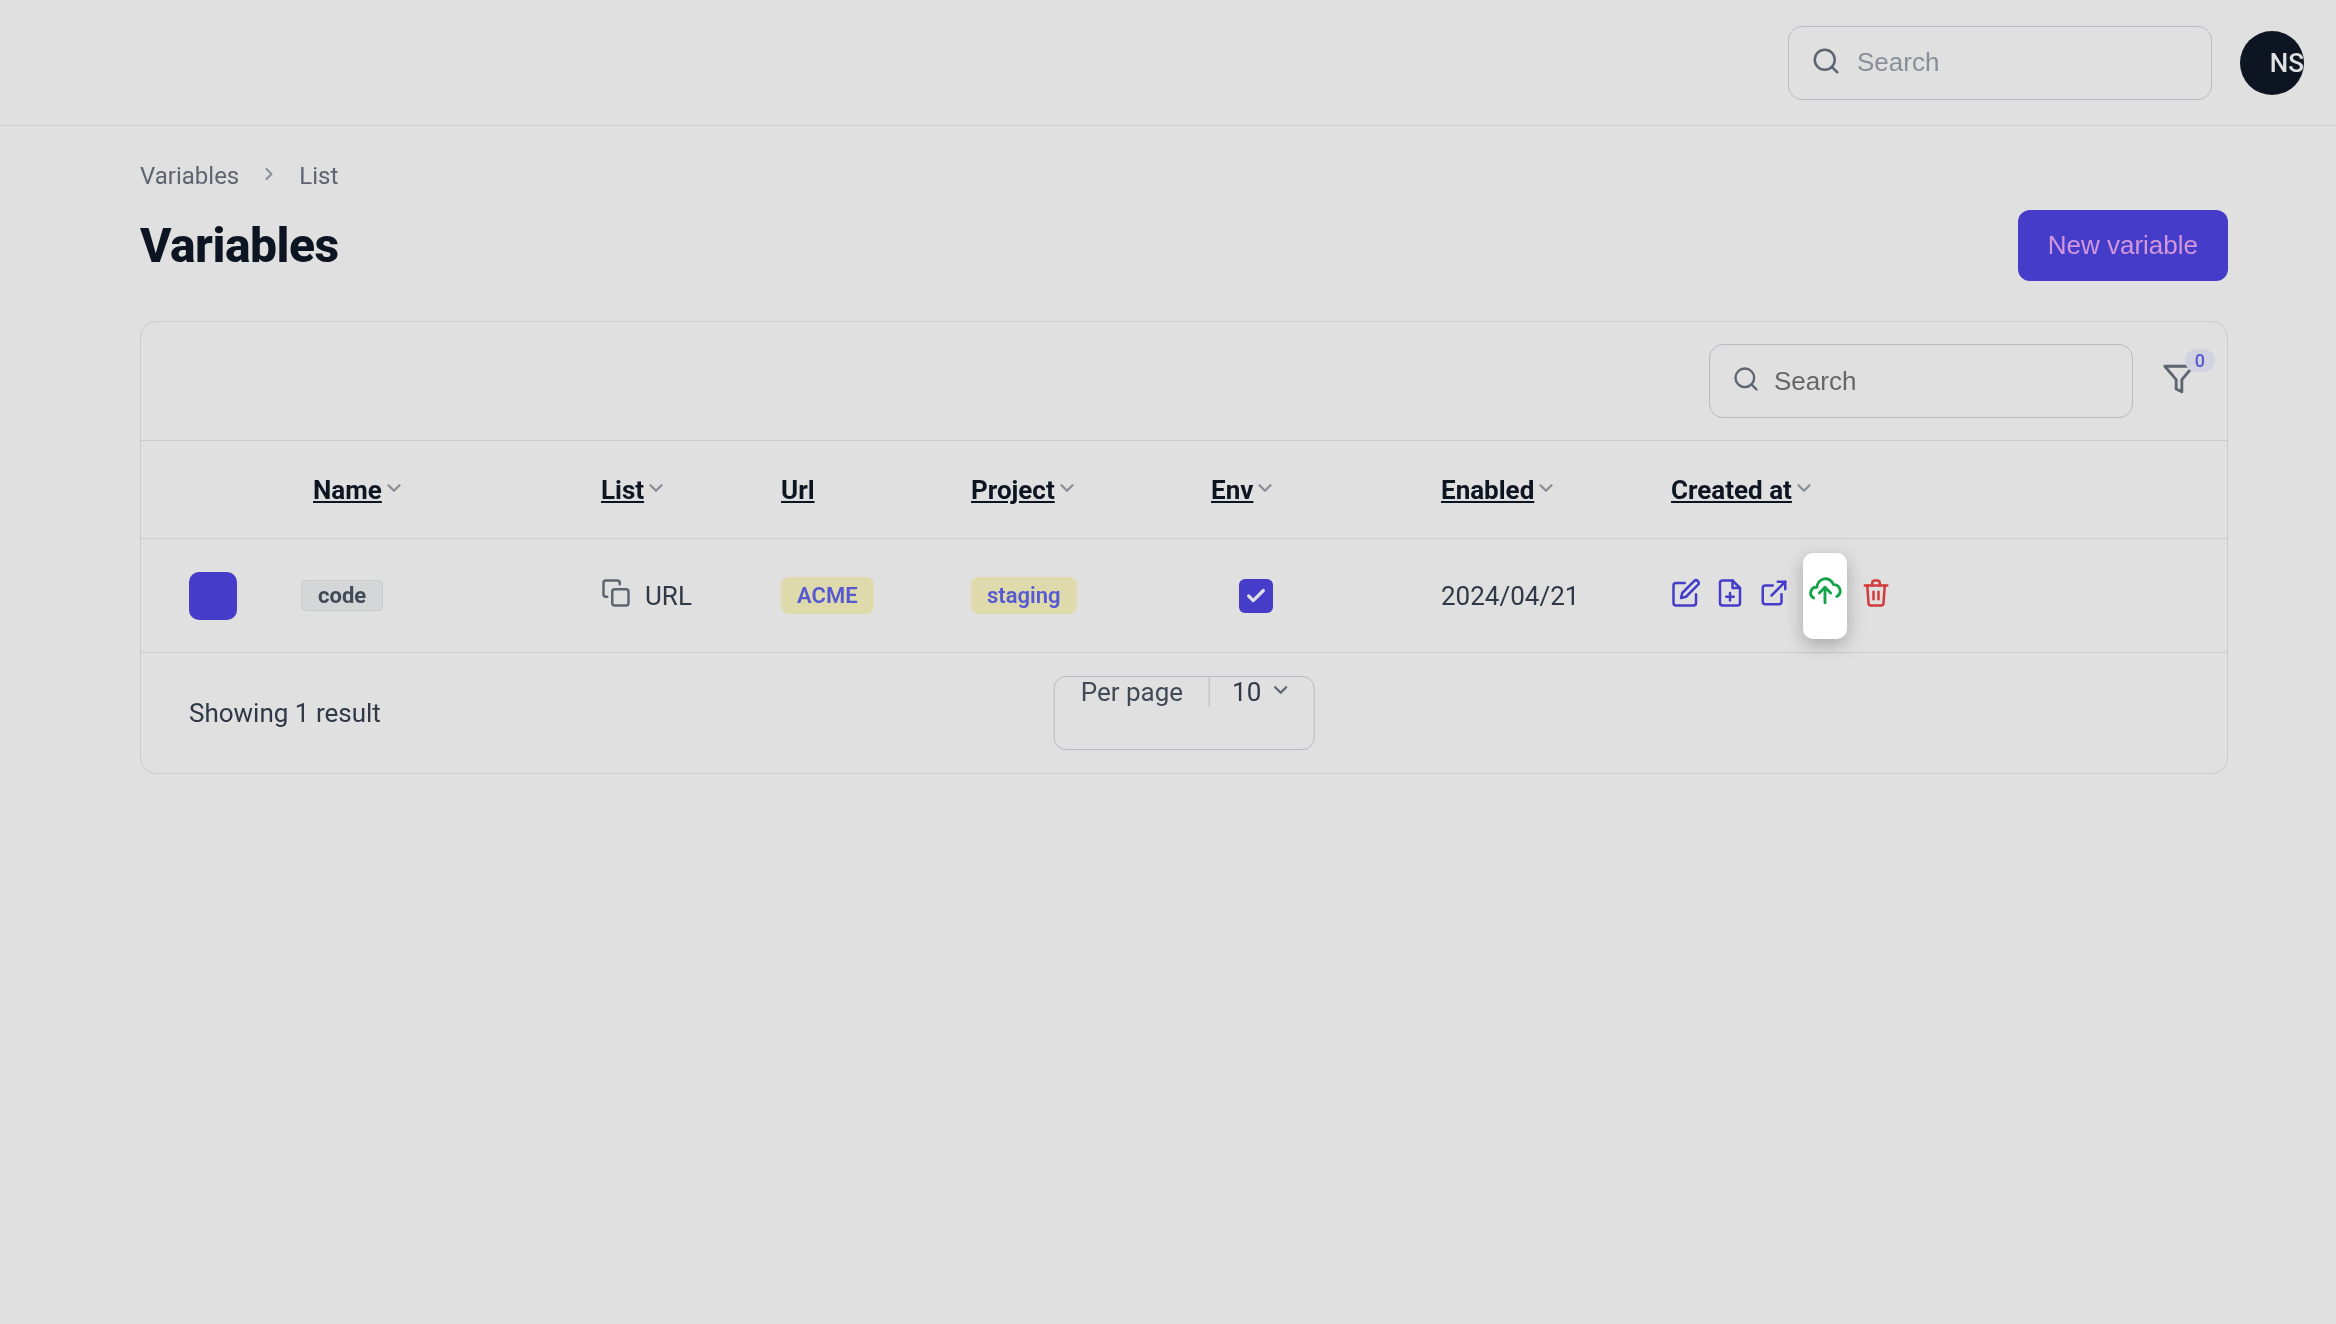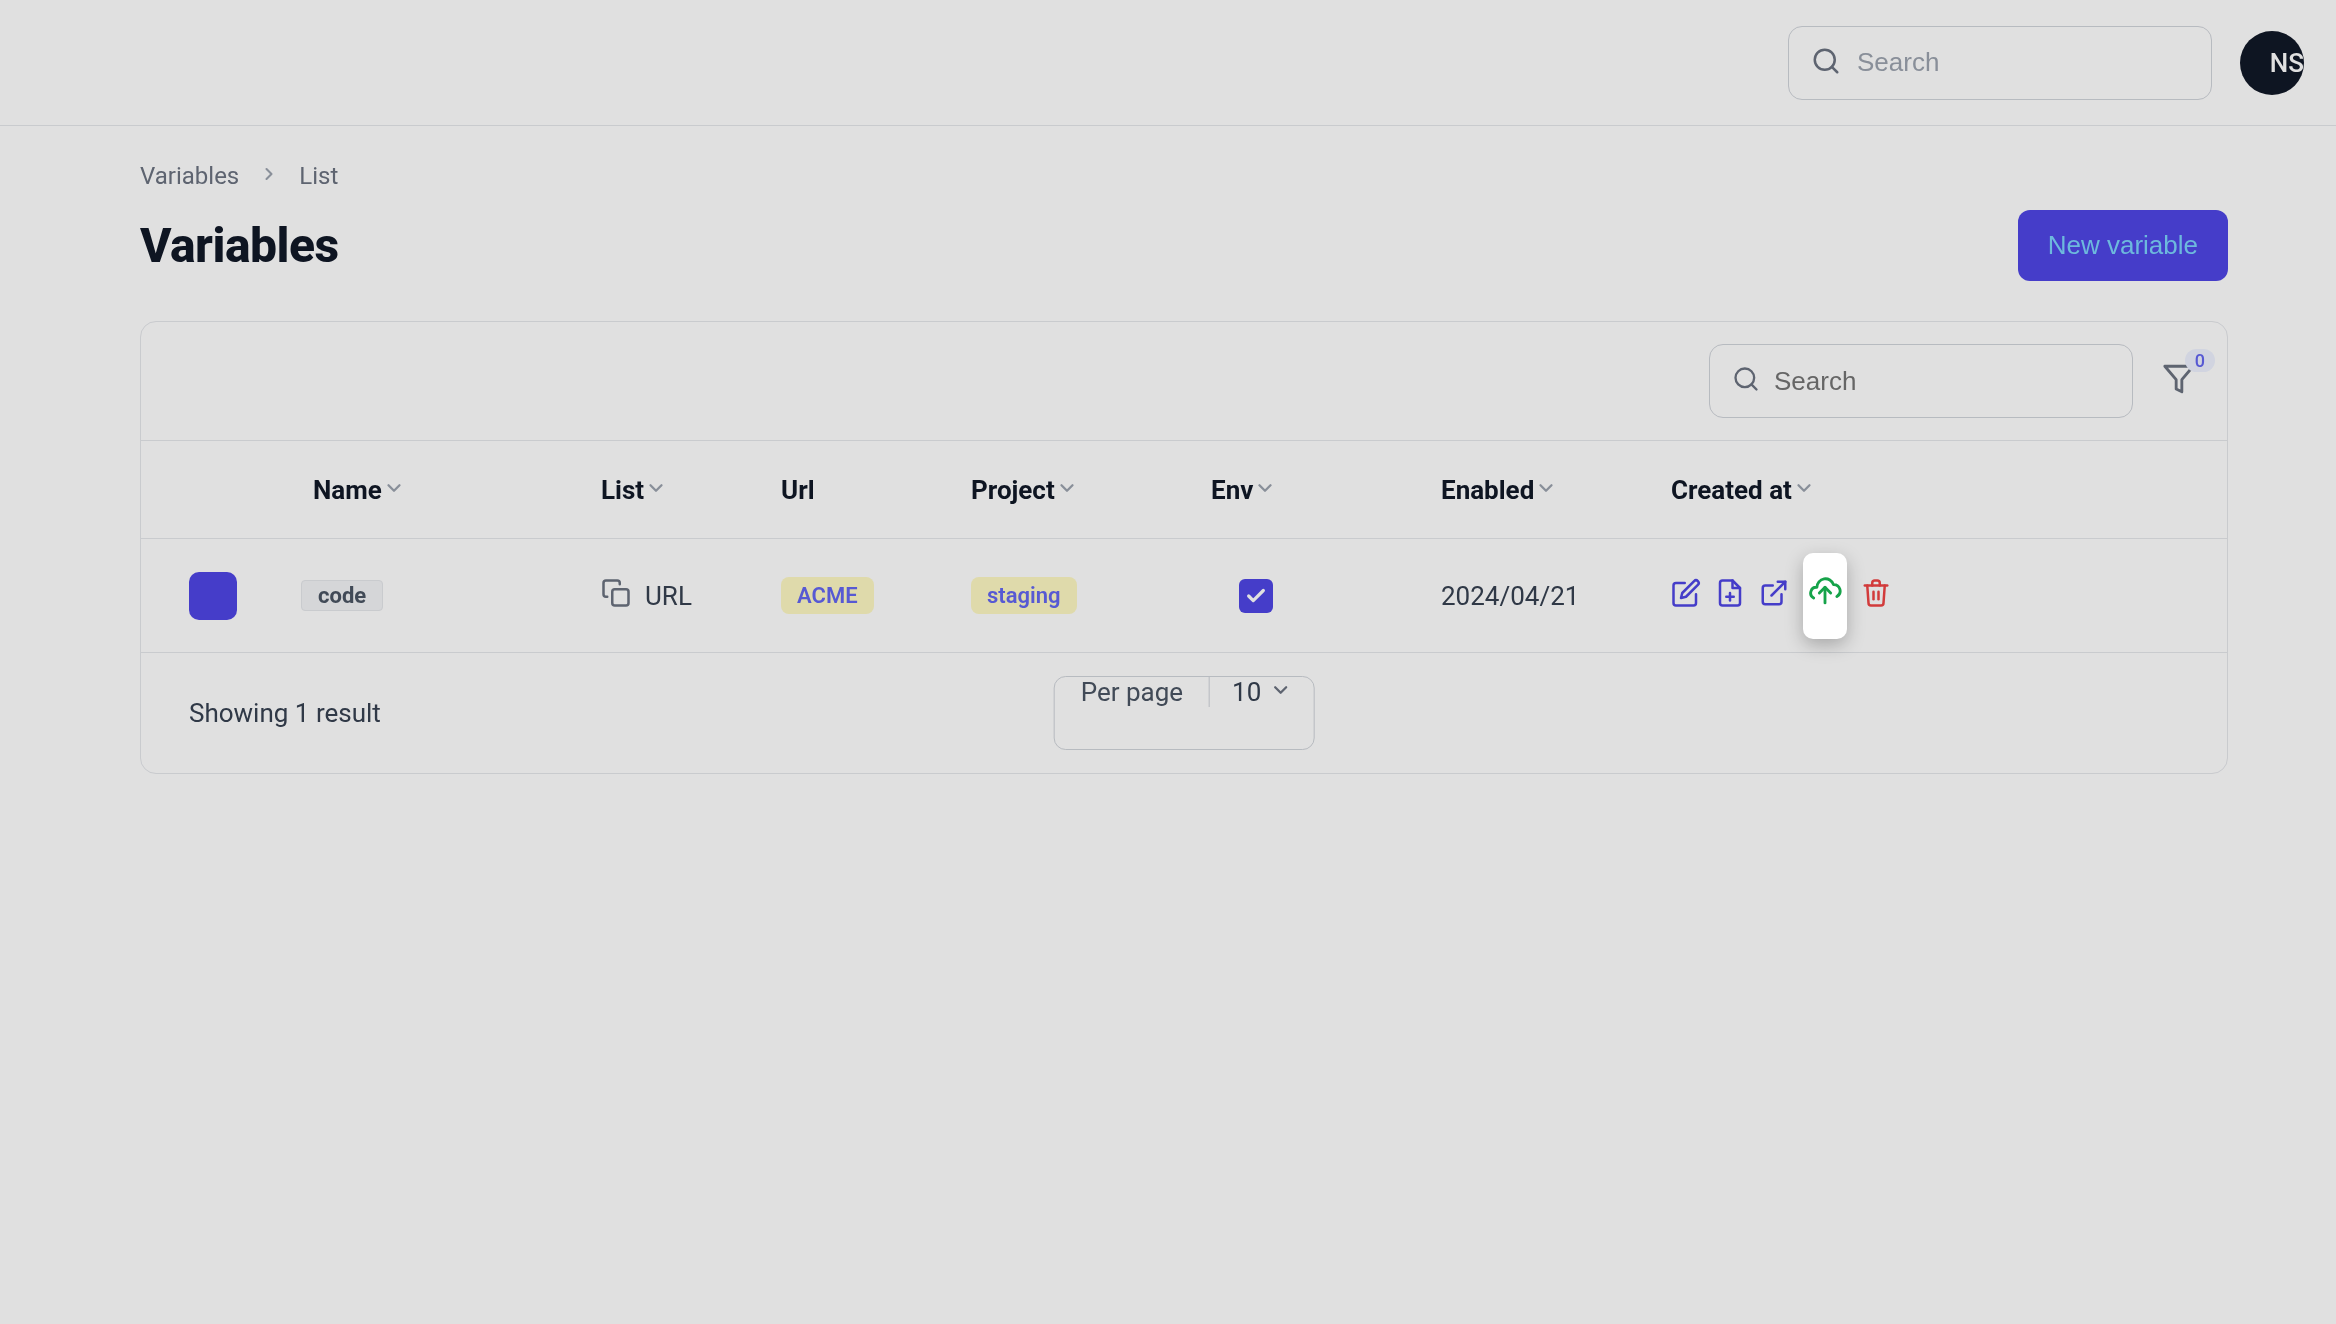--- a/index.html
+++ b/index.html
@@ -84,21 +84,21 @@
       margin-bottom: 40px;
     }
     .page-title {
       font-size: 48px;
       font-weight: 800;
       letter-spacing: -0.5px;
       color: #111827;
     }
     .new-btn {
       background: #4f46e5;
-      color: #7dd3fc;
+      color: #f0abfc;
       border: none;
       border-radius: 12px;
       padding: 20px 30px;
       font-size: 26px;
       font-weight: 500;
       cursor: pointer;
     }
 
     
     .card {
@@ -160,21 +160,21 @@
       display: grid;
       grid-template-columns: 160px 300px 180px 190px 240px 230px 230px 260px 1fr;
       align-items: center;
       height: 98px;
       padding: 0 30px 0 0;
       border-bottom: 1px solid #e5e7eb;
       font-size: 26px;
       font-weight: 700;
       color: #111827;
     }
-    .thead .col { display: flex; align-items: flex-end; gap: 1px; }
+    .thead .col { display: flex; align-items: flex-end; gap: 1px; text-decoration: underline; }
     .thead .col.check { padding-left: 48px; }
     .thead .col.name { padding-left: 12px; }
 
     .trow {
       display: grid;
       grid-template-columns: 160px 300px 180px 190px 240px 230px 230px 260px 1fr;
       align-items: center;
       height: 114px;
       border-bottom: 1px solid #e5e7eb;
       font-size: 26px;

